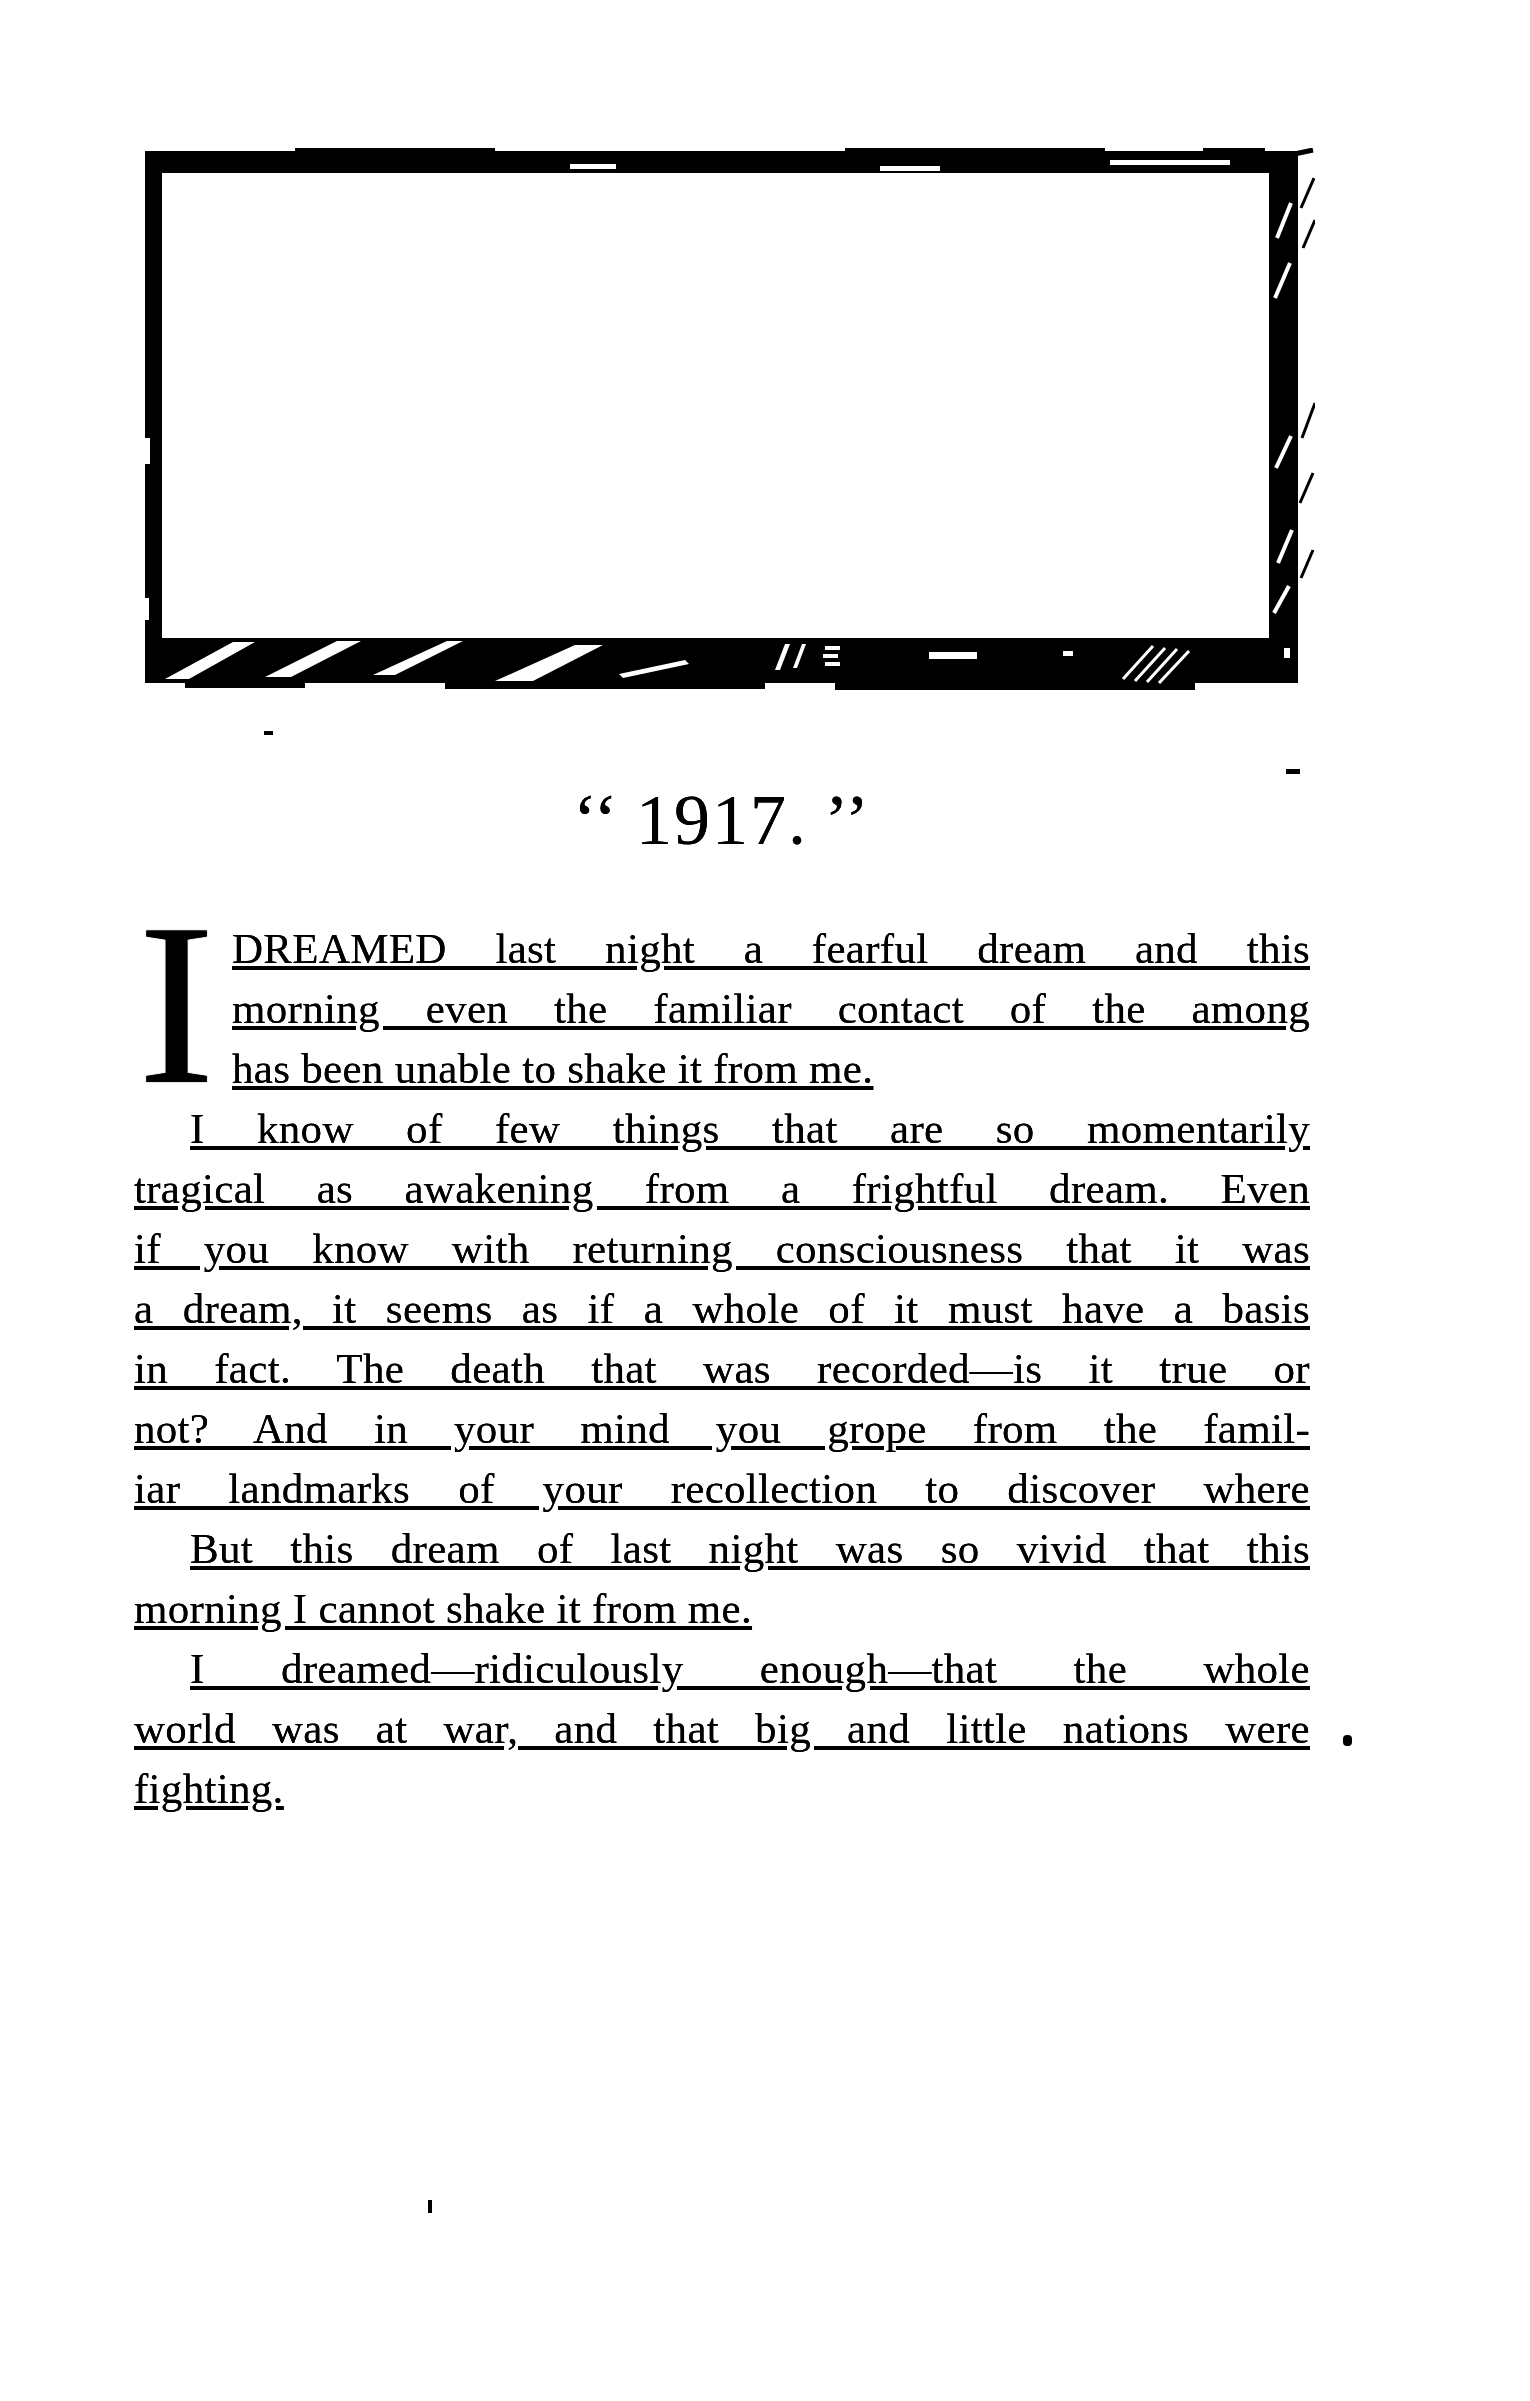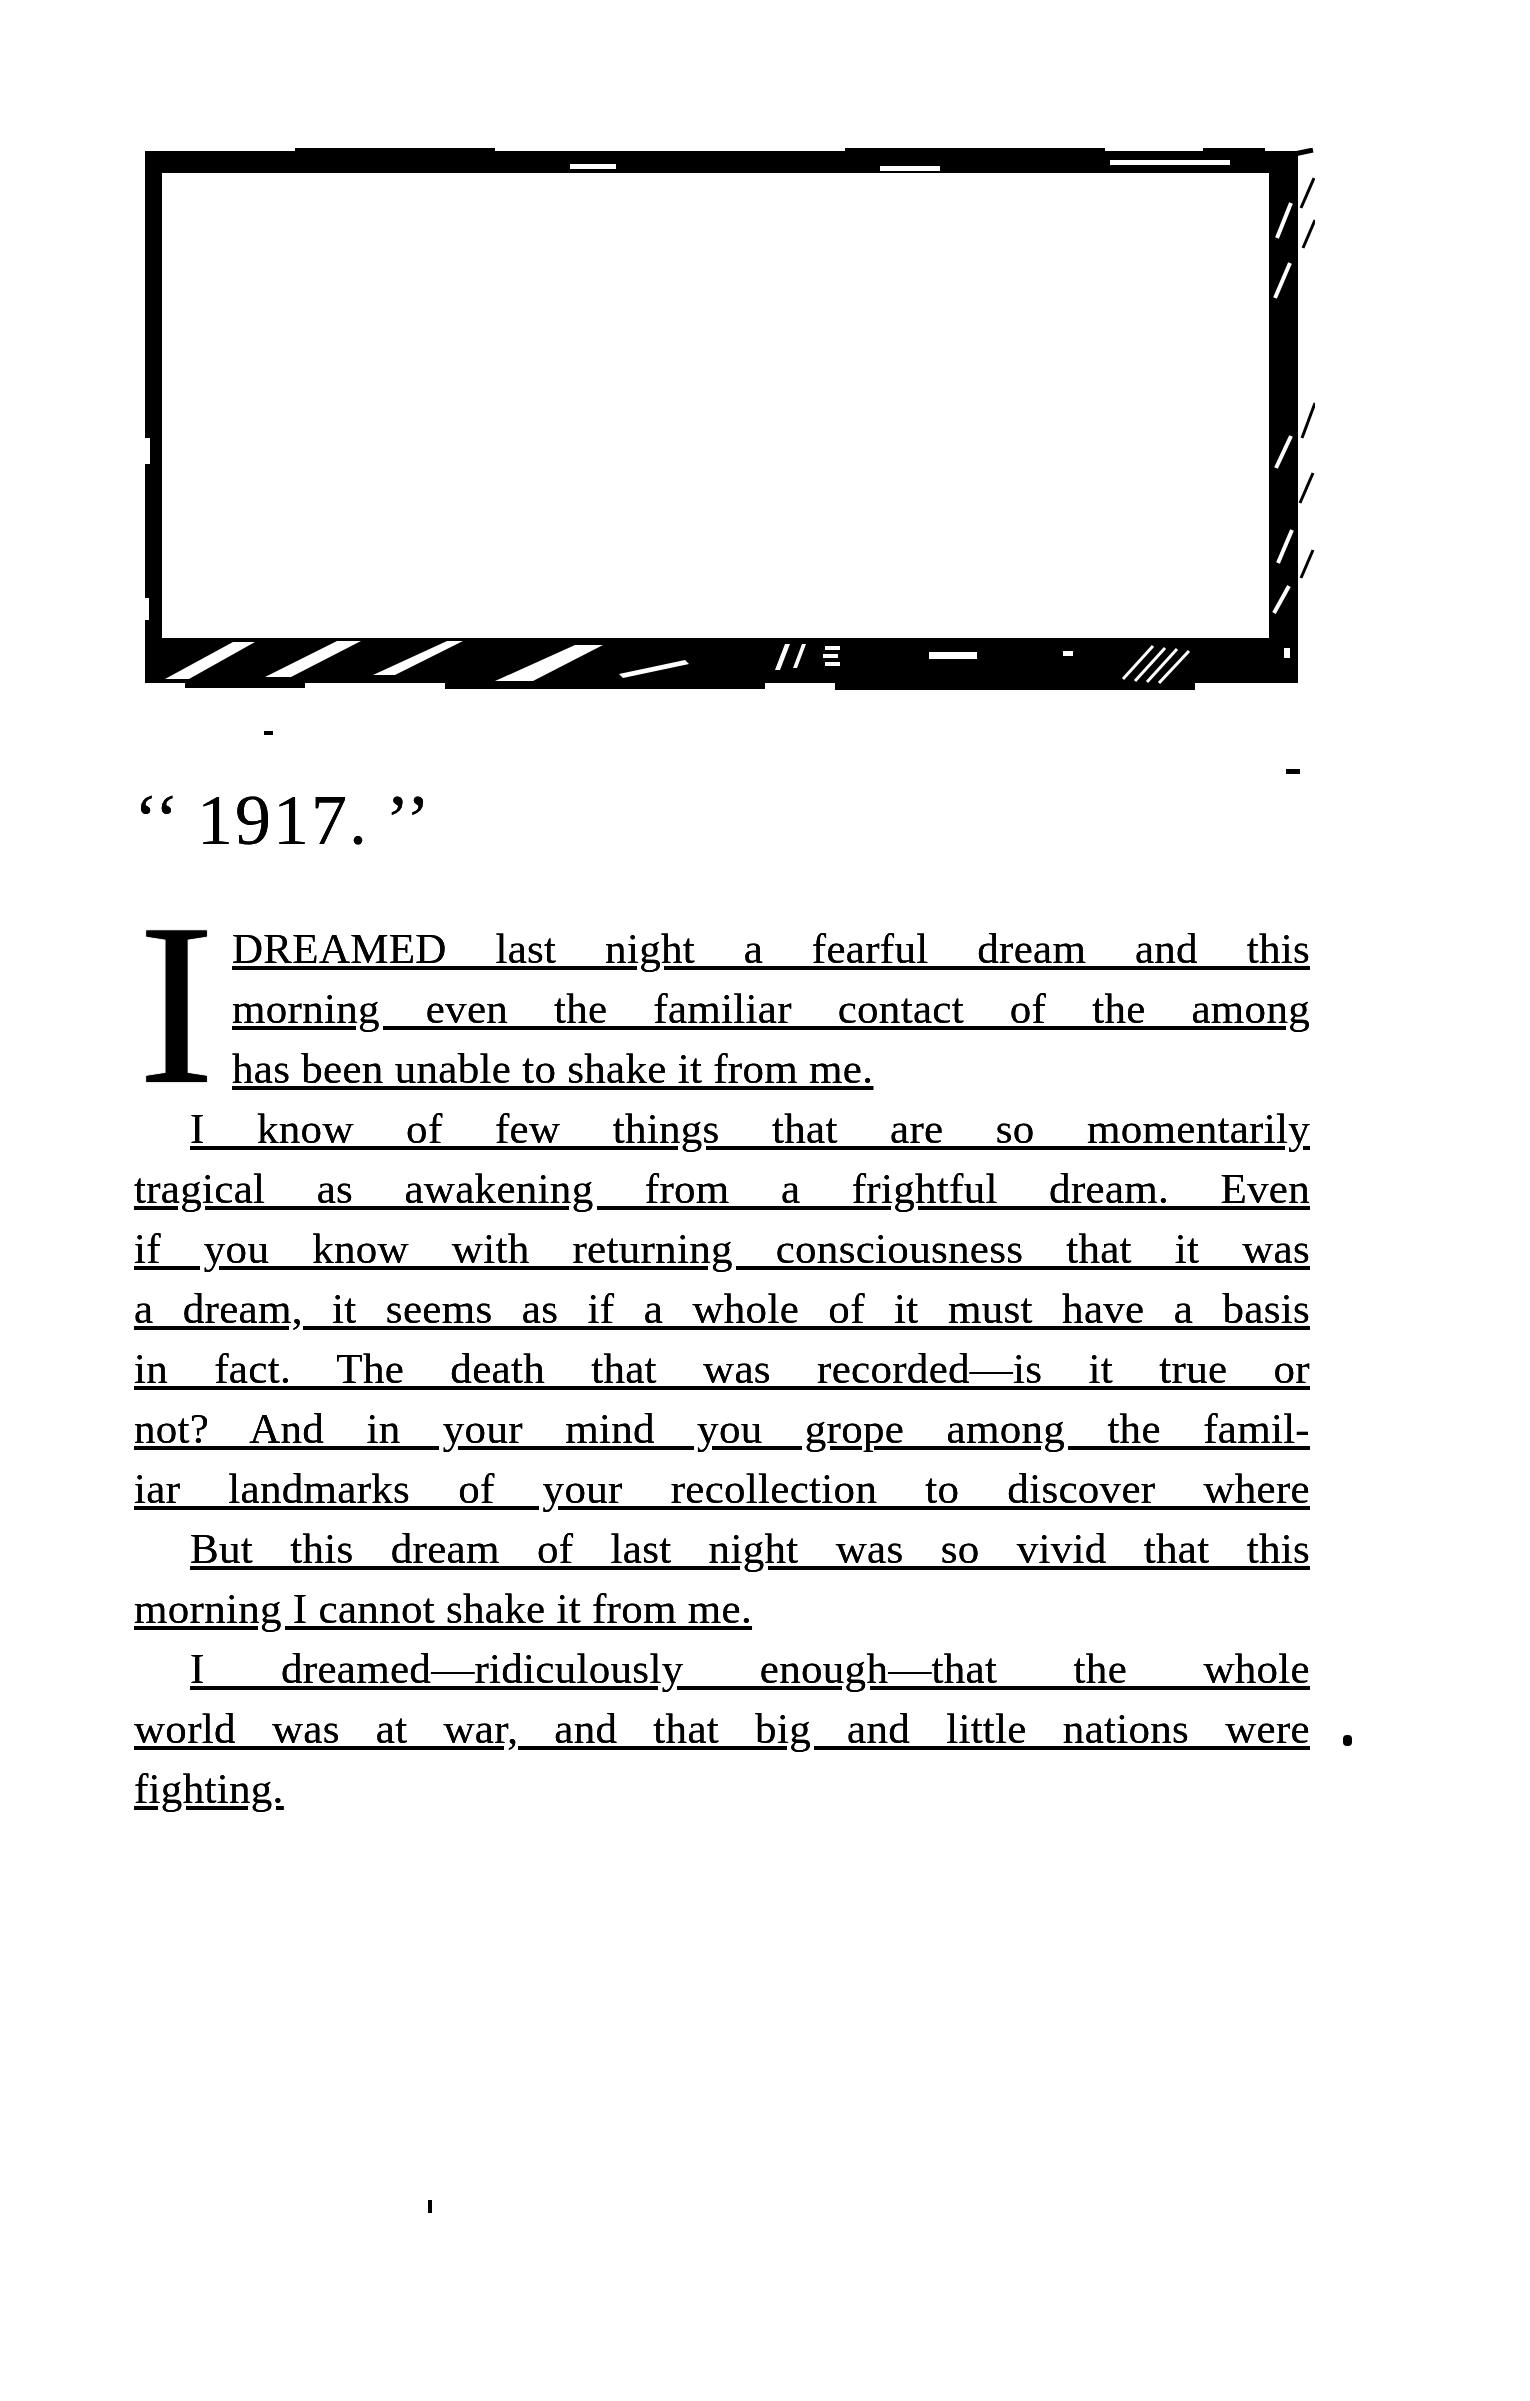--- a/index.html
+++ b/index.html
@@ -12,21 +12,21 @@
     color:#000;
   }
   
   .plate{
     position:absolute;left:145px;top:148px;
     width:1170px;height:545px;display:block;
   }
   
   .title{
     position:absolute;left:134px;top:780px;width:1176px;
-    margin:0;text-align:left;
+    margin:0;text-align:center;
     font-size:72px;line-height:80px;font-weight:normal;
     letter-spacing:2px;
     text-shadow:0 0 0.6px #000;
   }
   
   .text-block{
     position:absolute;left:134px;top:919px;width:1176px;
     font-size:43px;line-height:60px;
     letter-spacing:0.3px;
     text-shadow:0 0 0.5px #000;
@@ -119,21 +119,21 @@
         <div class="line just">DREAMED last night a fearful dream and this</div>
         <div class="line just">morning even the familiar contact of the among</div>
         <div class="line">has been unable to shake it from me.</div>
       </div>
       <div class="para">
         <div class="line just indent">I know of few things that are so momentarily</div>
         <div class="line just">tragical as awakening from a frightful dream. Even</div>
         <div class="line just">if you know with returning consciousness that it was</div>
         <div class="line just">a dream, it seems as if a whole of it must have a basis</div>
         <div class="line just">in fact. The death that was recorded—is it true or</div>
-        <div class="line just">not? And in your mind you grope among the famil-</div>
+        <div class="line just">not? And in your mind you grope from the famil-</div>
         <div class="line just">iar landmarks of your recollection to discover where</div>
       </div>
       <div class="para">
         <div class="line just indent">But this dream of last night was so vivid that this</div>
         <div class="line">morning I cannot shake it from me.</div>
       </div>
       <div class="para">
         <div class="line just indent">I dreamed—ridiculously enough—that the whole</div>
         <div class="line just">world was at war, and that big and little nations were</div>
         <div class="line">fighting.</div>

